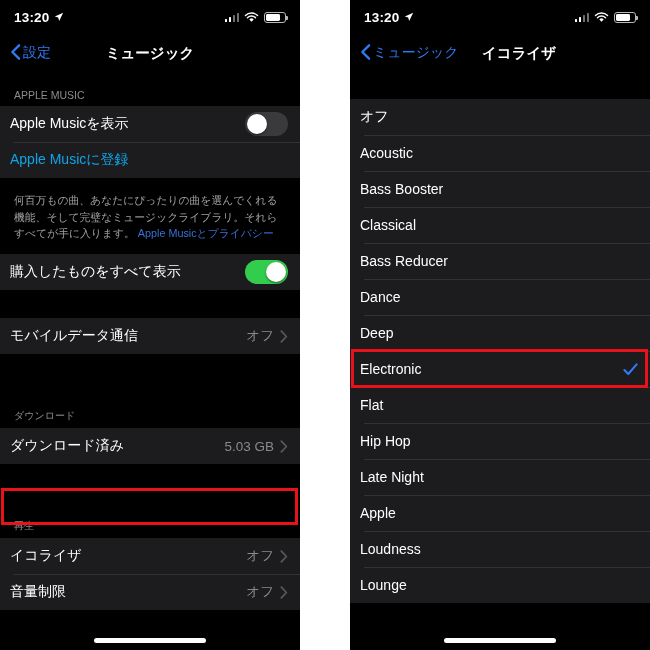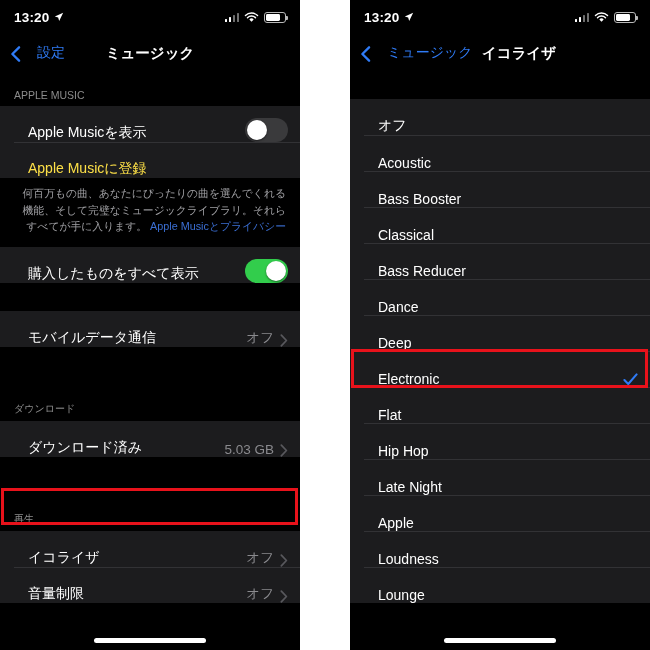--- a/index.html
+++ b/index.html
@@ -59,21 +59,21 @@
 
   
   .navbar {
     position: relative;
     height: 38px;
     background: #000;
     display: flex; align-items: center;
     padding: 0 10px;
   }
   .nav-back {
-    display:flex; align-items:flex-end; gap:16px;
+    display:flex; align-items:flex-start; gap:2px;
     color:#2f7bf6; font-size: 14px;
     white-space: nowrap;
   }
   .chev-left { width: 11px; height: 16px; flex: none; }
   .nav-title {
     position: absolute;
     left: 0; right: 0;
     text-align: center;
     color: #ffffff;
     font-size: 14.5px;
@@ -91,39 +91,39 @@
     display: flex; align-items: flex-end;
     padding: 0 14px 5px 14px;
   }
   .sect-head.small { font-size: 10px; margin-top: 32px; }
 
   .group { background: #1c1c1e; }
   .row {
     position: relative;
     height: 36px;
     background: #1c1c1e;
-    display: flex; align-items: flex-end;
-    padding: 0 12px 0 28px;
+    display: flex; align-items: center;
+    padding: 0 12px 0 10px;
     color: #ffffff;
     font-size: 14px;
   }
   .row + .row::before {
     content: "";
     position: absolute; left: 14px; right: 0; top: 0;
     height: 1px; background: #323235;
   }
   .row-label { flex: 1 1 auto; white-space: nowrap; }
   .row-value {
     color: #8a8a8e; font-size: 13.5px; margin-right: 6px; white-space: nowrap;
   }
   .chev-right { width: 8px; height: 13px; flex: none; opacity: .75; }
 
   
   .row.link { color: #2f7bf6; }
-  .row.link .row-label { color: #fde047; }
+  .row.link .row-label { color: #0ea5e9; }
 
   
   .toggle {
     width: 43px; height: 24px; border-radius: 12px;
     position: relative; flex: none;
     background: #3a3a3c;
   }
   .toggle.on { background: #32cd4c; }
   .toggle .knob {
     position: absolute; top: 1.6px; left: 1.8px;
@@ -132,22 +132,21 @@
     box-shadow: 0 1px 2px rgba(0,0,0,.5);
   }
   .toggle.on .knob { left: auto; right: 1.8px; }
 
   
   .footnote {
     background: #000000;
     color: #a0a0a4;
     font-size: 10.8px;
     line-height: 1.55;
-    padding: 7px 14px 8px 14px;
-    text-align: right;
+    padding: 14px 14px 8px 14px;
   }
   .footnote .flink { color: #3b6fd4; }
 
   
   .checkmark { width: 15px; height: 15px; flex: none; }
 
   
   .redbox {
     position: absolute;
     border: 3px solid #e8121b;

